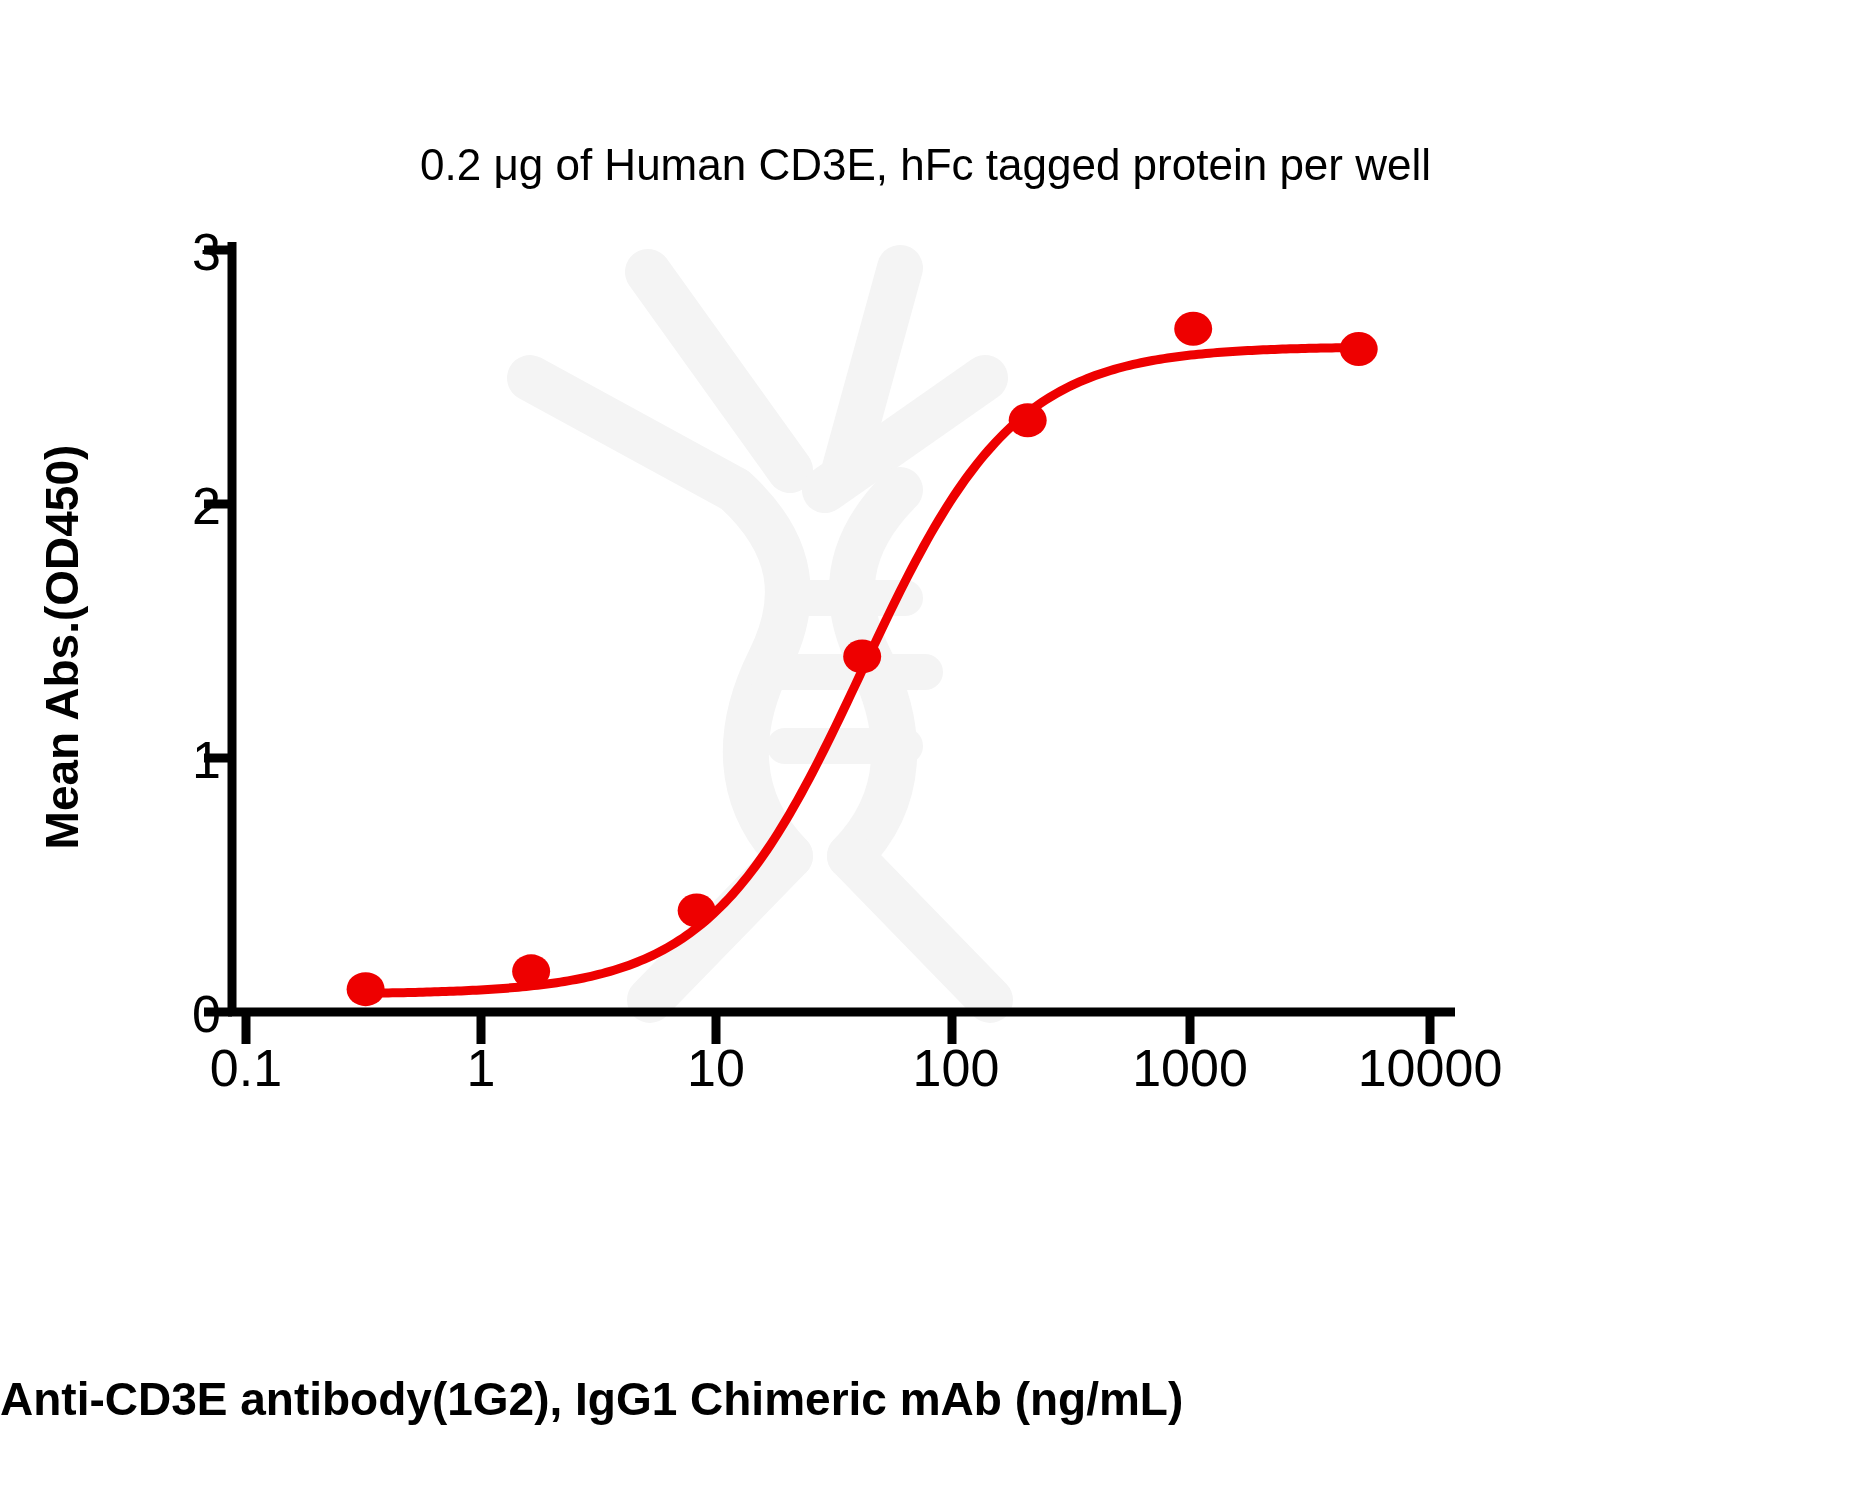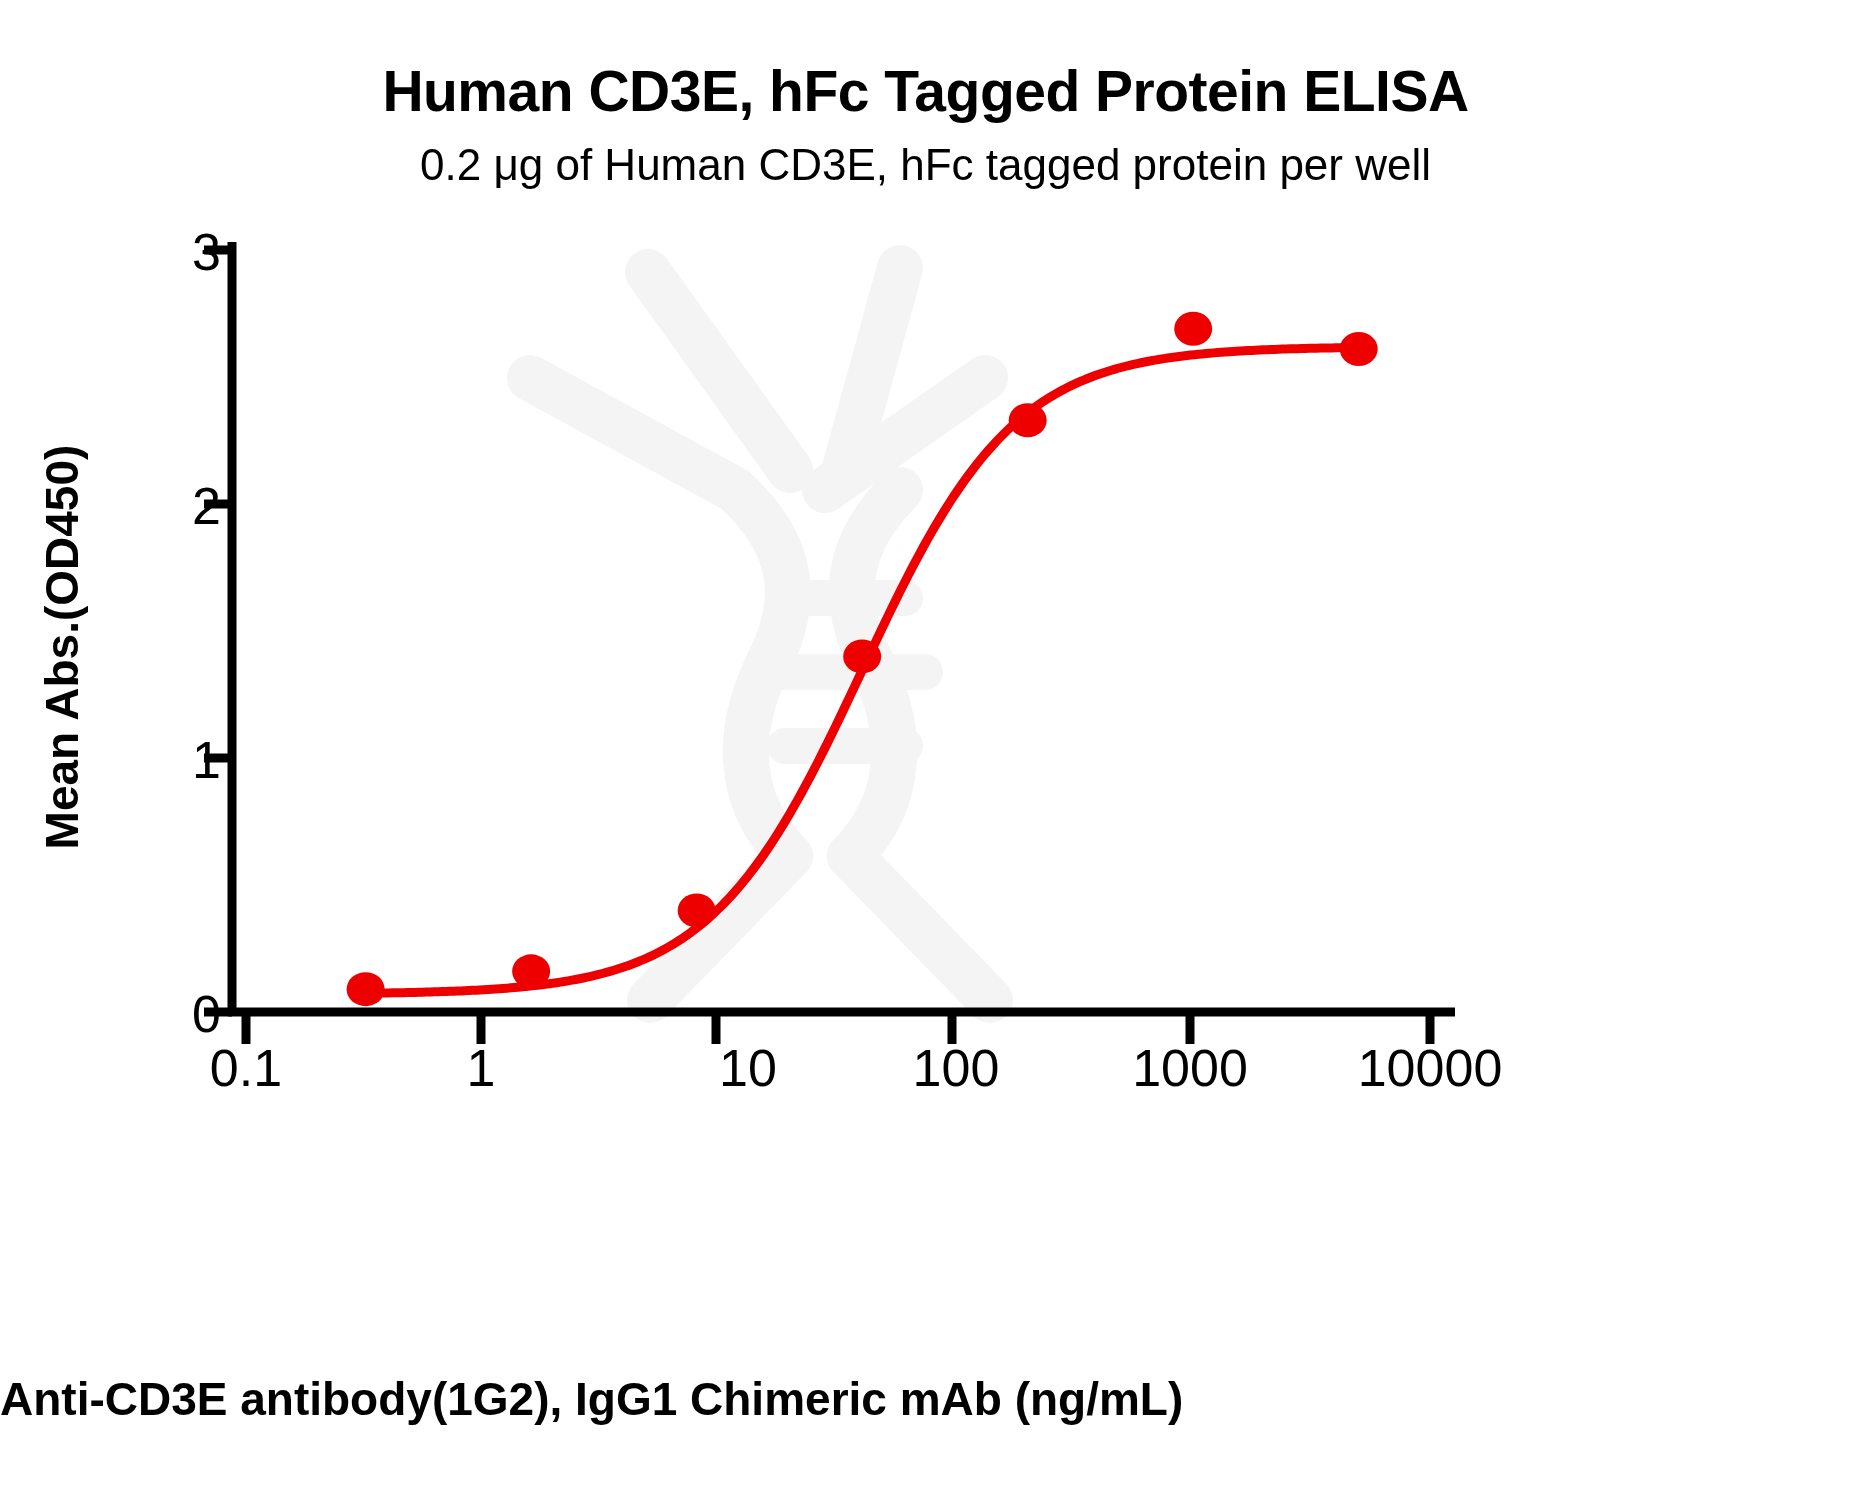--- a/index.html
+++ b/index.html
@@ -99,34 +99,33 @@
     width: 1851px;
     height: 1486px;
     pointer-events: none;
   }
 </style>
 </head>
 <body>
 
 <div id="figure">
 
-  <div id="chart-title">Human CD3E, hFc Tagged Protein ELISA</div>
   <div id="chart-subtitle">0.2 μg of Human CD3E, hFc tagged protein per well</div>
 
   <div id="y-axis-title">Mean Abs.(OD450)</div>
   <div id="x-axis-title">Anti-CD3E antibody(1G2), IgG1 Chimeric mAb (ng/mL)</div>
 
   <div class="ytick-label" style="top:226px;">3</div>
   <div class="ytick-label" style="top:480px;">2</div>
   <div class="ytick-label" style="top:734px;">1</div>
   <div class="ytick-label" style="top:988px;">0</div>
 
   <div class="xtick-label" style="left:246px;">0.1</div>
   <div class="xtick-label" style="left:481px;">1</div>
-  <div class="xtick-label" style="left:748px;">10</div>
+  <div class="xtick-label" style="left:716px;">10</div>
   <div class="xtick-label" style="left:956px;">100</div>
   <div class="xtick-label" style="left:1190px;">1000</div>
   <div class="xtick-label" style="left:1430px;">10000</div>
 
   <svg id="axes-svg" viewBox="0 0 1851 1486">
 
     <g id="watermark-group" fill="none" stroke="#f4f4f4" stroke-linecap="round">
 
       <path d="M 530 378 L 735 490" stroke-width="46"></path>
 

